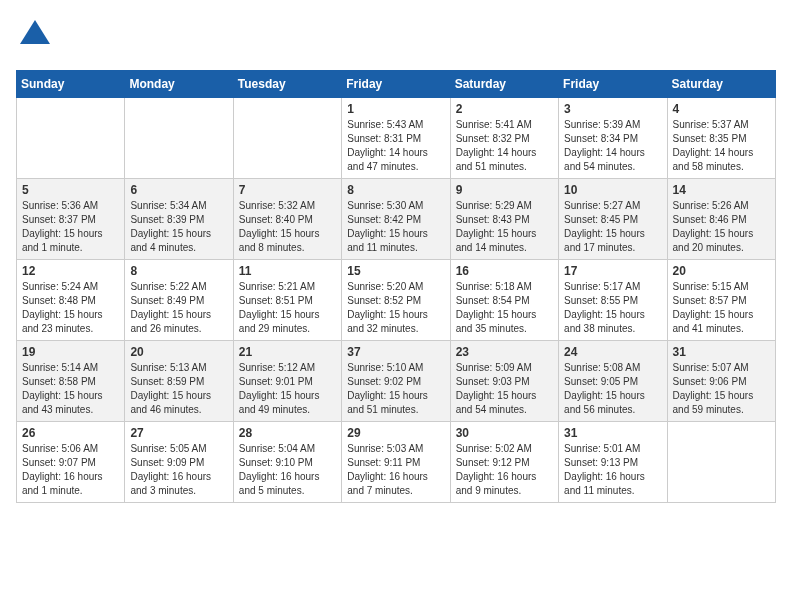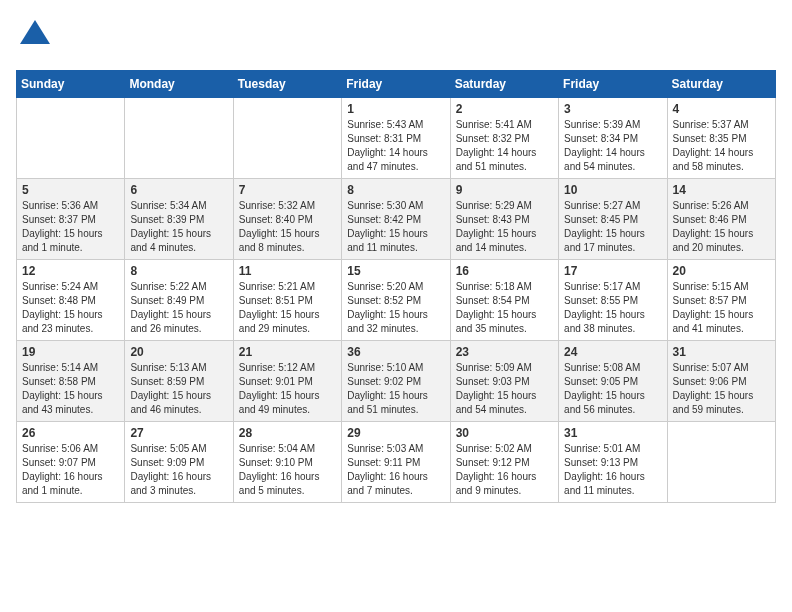--- a/index.html
+++ b/index.html
@@ -201,21 +201,21 @@
         </td>
         <td>
           <span class="day-number">20</span>
           <div class="day-info">Sunrise: 5:13 AM<br>Sunset: 8:59 PM<br>Daylight: 15 hours and 46 minutes.</div>
         </td>
         <td>
           <span class="day-number">21</span>
           <div class="day-info">Sunrise: 5:12 AM<br>Sunset: 9:01 PM<br>Daylight: 15 hours and 49 minutes.</div>
         </td>
         <td>
-          <span class="day-number">36</span>
+          <span class="day-number">37</span>
           <div class="day-info">Sunrise: 5:10 AM<br>Sunset: 9:02 PM<br>Daylight: 15 hours and 51 minutes.</div>
         </td>
         <td>
           <span class="day-number">23</span>
           <div class="day-info">Sunrise: 5:09 AM<br>Sunset: 9:03 PM<br>Daylight: 15 hours and 54 minutes.</div>
         </td>
         <td>
           <span class="day-number">24</span>
           <div class="day-info">Sunrise: 5:08 AM<br>Sunset: 9:05 PM<br>Daylight: 15 hours and 56 minutes.</div>
         </td>

